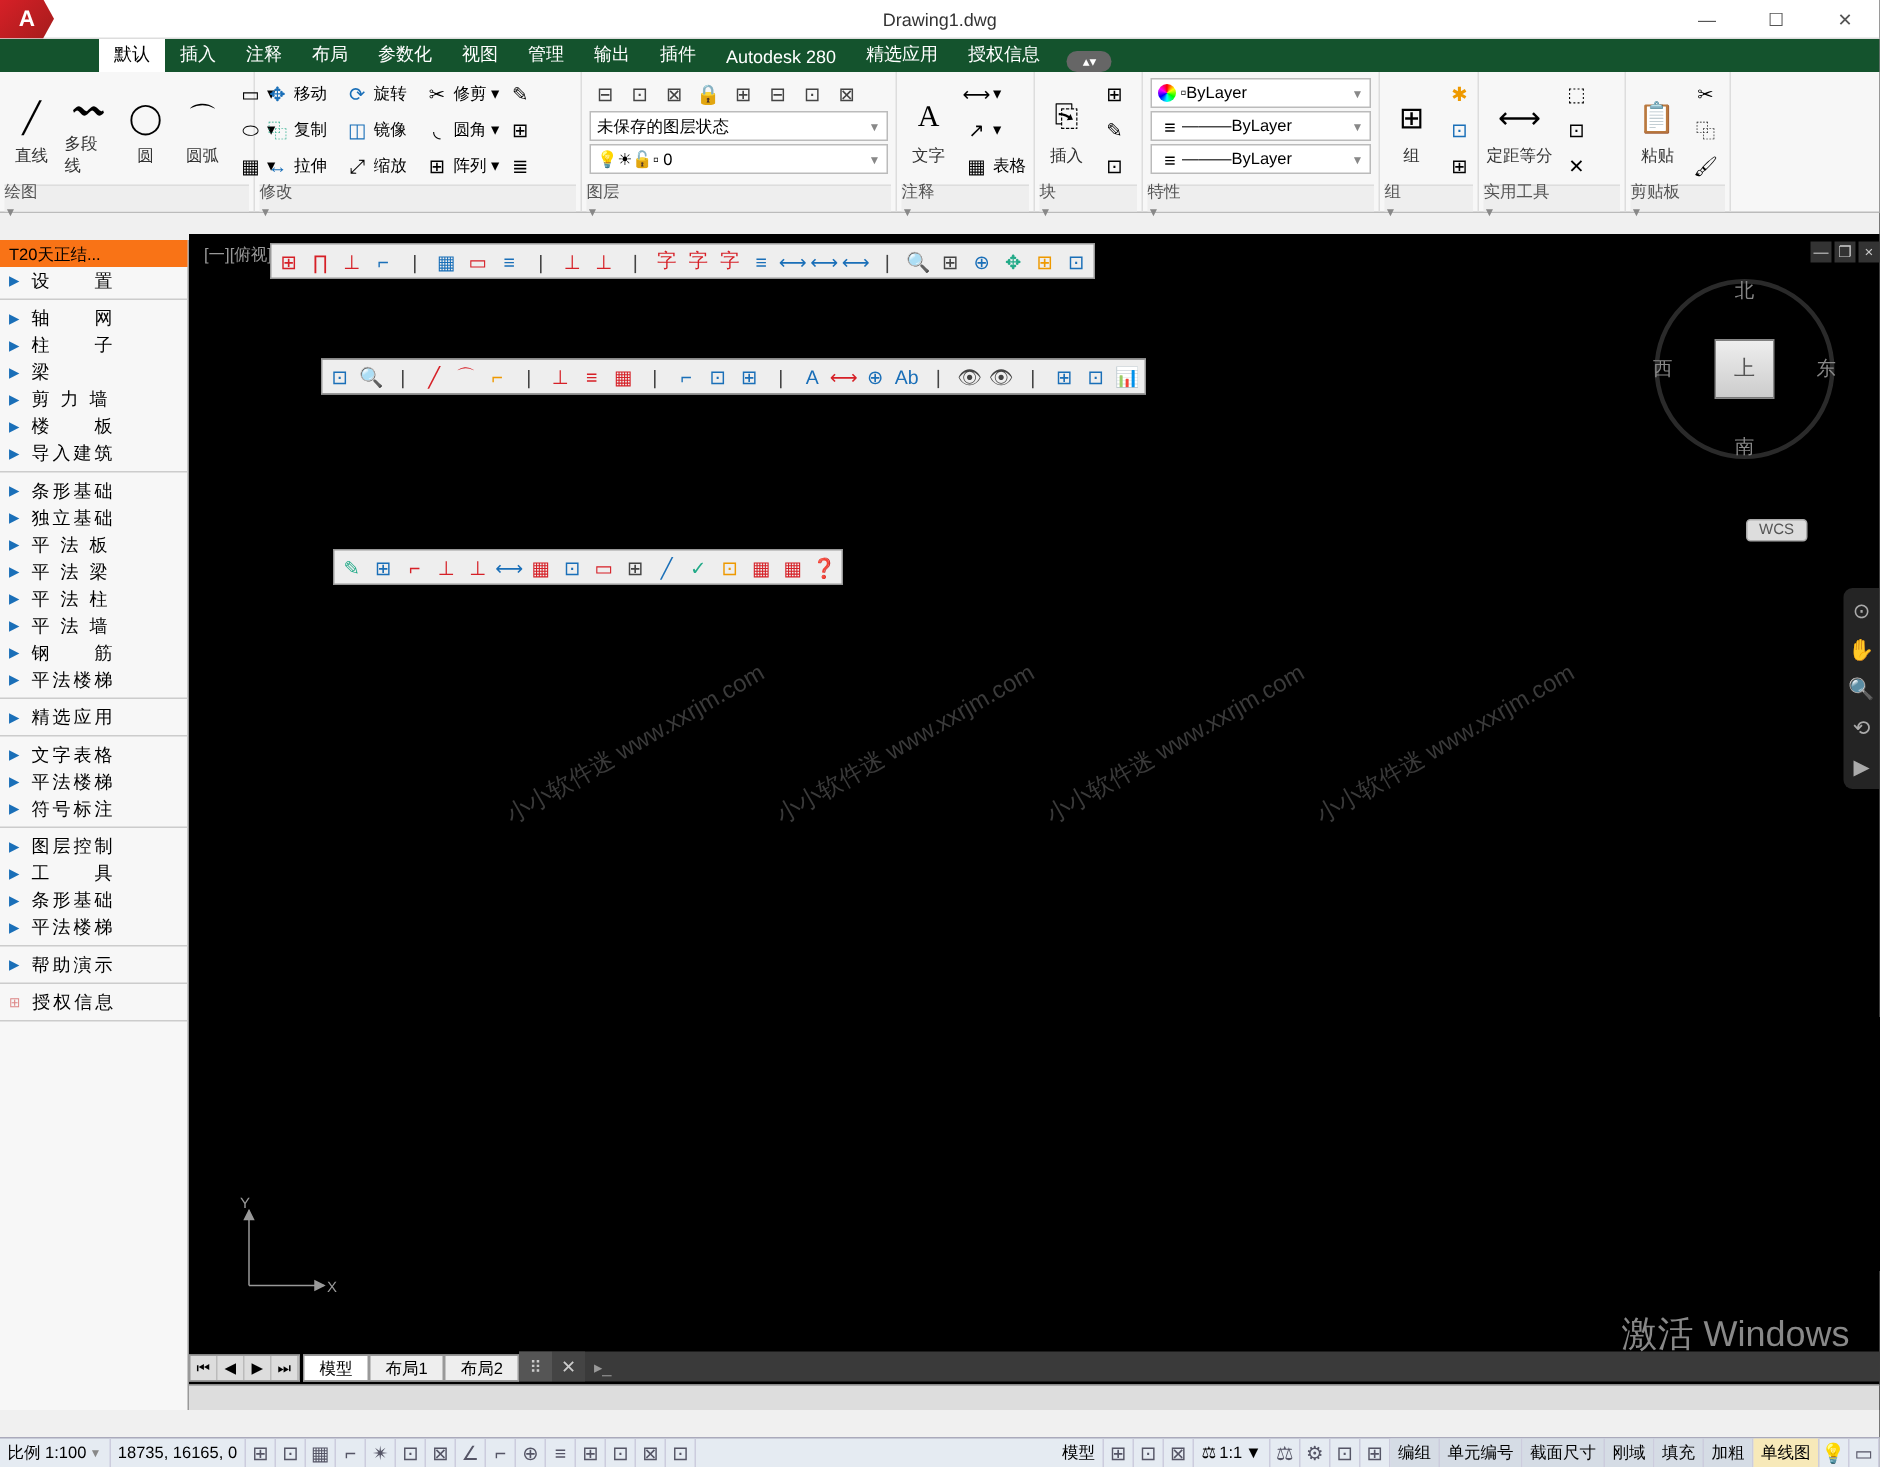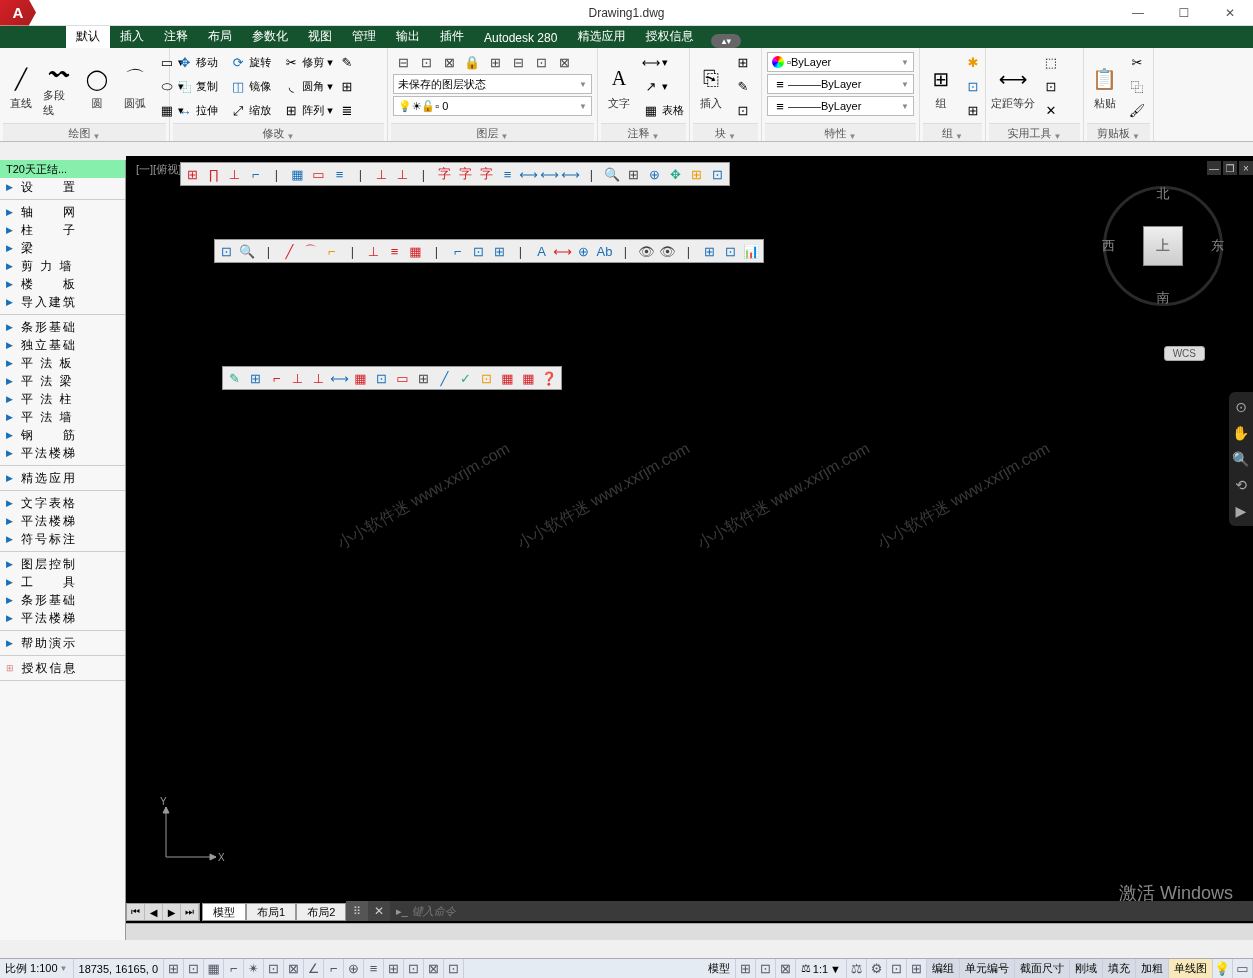--- a/index.html
+++ b/index.html
@@ -16,33 +16,33 @@
 
 .menubar { height: 22px; background: #14532d; display: flex; align-items: flex-end; color: #fff; padding-left: 66px; }
 .menu-tab { padding: 3px 10px; font-size: 12px; cursor: pointer; white-space: nowrap; }
 .menu-tab.active { background: #fff; color: #000; }
 .menu-dd { margin-left: 8px; width: 30px; height: 14px; background: #666; border-radius: 7px; display: flex; align-items: center; justify-content: center; font-size: 9px; }
 
 
 .ribbon { height: 94px; background: #f7f7f7; display: flex; border-bottom: 1px solid #bbb; }
 .r-panel { border-right: 1px solid #ddd; display: flex; flex-direction: column; padding: 2px 3px 0; }
 .r-body { flex: 1; display: flex; align-items: center; gap: 2px; }
-.r-label { height: 18px; text-align: center; font-size: 11px; color: #555; background: #eee; border-top: 1px solid #ddd; display: flex; align-items: flex-end; justify-content: center; gap: 2px; }
+.r-label { height: 18px; text-align: center; font-size: 11px; color: #555; background: #eee; border-top: 1px solid #ddd; display: flex; align-items: flex-start; justify-content: center; gap: 2px; flex-direction: column; }
 .r-col { display: flex; flex-direction: column; align-items: center; gap: 1px; padding: 2px; cursor: pointer; }
 .r-big-icon { width: 32px; height: 32px; display: flex; align-items: center; justify-content: center; font-size: 20px; }
 .r-sm-label { font-size: 11px; color: #333; }
 .r-rows { display: flex; flex-direction: column; gap: 2px; padding: 1px; }
 .r-row { display: flex; align-items: center; gap: 3px; font-size: 11px; height: 22px; padding: 0 3px; cursor: pointer; white-space: nowrap; }
 .r-icon-sm { width: 16px; height: 16px; display: inline-flex; align-items: center; justify-content: center; font-size: 13px; }
 .r-select { height: 20px; background: #fff; border: 1px solid #bbb; display: flex; align-items: center; padding: 0 4px; font-size: 11px; justify-content: space-between; }
 .layer-swatch { width: 12px; height: 12px; background: conic-gradient(#f00, #ff0, #0f0, #0ff, #00f, #f0f, #f00); border-radius: 50%; margin-right: 3px; }
 
 
 .sidepanel { position: absolute; left: 0; top: 160px; width: 126px; bottom: 38px; background: #f7f7f7; border-right: 1px solid #999; }
-.sp-title { height: 18px; background: #86efac; font-size: 11px; padding-left: 6px; display: flex; align-items: center; }
+.sp-title { height: 18px; background: #f97316; font-size: 11px; padding-left: 6px; display: flex; align-items: center; }
 .sp-item { height: 18px; display: flex; align-items: center; padding-left: 6px; font-size: 12px; cursor: pointer; gap: 6px; letter-spacing: 2px; }
 .sp-arrow { color: #1a6fb8; font-size: 9px; }
 .sp-sep { height: 1px; background: #ccc; margin: 3px 0; }
 .sp-item.auth .sp-arrow { color: #d88; }
 
 
 .drawarea { position: absolute; left: 126px; top: 156px; right: 0; bottom: 38px; background: #000; overflow: hidden; }
 .canvas-label { position: absolute; left: 10px; top: 6px; color: #999; font-size: 11px; }
 .floating-tb { position: absolute; background: #eee; border: 1px solid #999; display: flex; padding: 1px; gap: 0; }
 .ft-btn { width: 21px; height: 20px; display: flex; align-items: center; justify-content: center; font-size: 13px; cursor: pointer; color: #444; border: 1px solid transparent; }
@@ -80,21 +80,21 @@
 .canvas-minictrl { position: absolute; right: 0; top: 5px; display: flex; gap: 2px; }
 .mc-btn { width: 14px; height: 14px; background: #333; color: #ccc; font-size: 10px; display: flex; align-items: center; justify-content: center; cursor: pointer; }
 .cmdline { position: absolute; left: 220px; right: 0; bottom: 19px; height: 20px; background: #3a3a3a; display: flex; align-items: center; }
 .cmd-handle { width: 22px; height: 20px; background: #555; color: #ccc; display: flex; align-items: center; justify-content: center; font-size: 11px; }
 .cmd-search { width: 22px; height: 20px; background: #444; color: #ccc; display: flex; align-items: center; justify-content: center; font-size: 12px; }
 .cmd-prompt { color: #999; font-size: 11px; padding-left: 6px; }
 .cmd-input { flex: 1; background: transparent; border: none; color: #ccc; font-style: italic; font-size: 11px; padding-left: 4px; outline: none; }
 
 
 .activate { position: absolute; right: 20px; bottom: 20px; color: #888; text-align: right; }
-.activate .l1 { font-size: 18px; } .activate .l2 { font-size: 11px; }
+.activate .l1 { font-size: 24px; } .activate .l2 { font-size: 11px; }
 
 
 .statusbar { position: absolute; left: 0; right: 0; bottom: 0; height: 20px; background: #e5ebf2; border-top: 1px solid #aab; display: flex; align-items: center; font-size: 11px; }
 .sb-item { padding: 0 5px; height: 100%; display: flex; align-items: center; border-right: 1px solid #ccd; cursor: pointer; gap: 2px; white-space: nowrap; }
 .sb-toggle { width: 20px; justify-content: center; font-size: 13px; color: #556; }
 .sb-txt { background: #d5dce5; }
 .dd-car { font-size: 8px; color: #888; }
 .scrollbar-h { position: absolute; left: 0; right: 0; bottom: 0; height: 17px; background: #ddd; border-top: 1px solid #aaa; }
 </style>
 </head>
@@ -589,21 +589,20 @@
     </div>
     <div class="model-tabs">
       <div class="mt active">模型</div>
       <div class="mt">布局1</div>
       <div class="mt">布局2</div>
     </div>
     <div class="cmdline">
       <div class="cmd-handle">⠿</div>
       <div class="cmd-search">✕</div>
       <div class="cmd-prompt">▸_</div>
-      <input class="cmd-input" placeholder="键入命令" style="">
     </div>
     <div class="scrollbar-h"></div>
   </div>
 </div>
 
 <div class="statusbar">
   <div class="sb-item">
       <span>比例 1:100</span> 
       <span class="dd-car">▼</span>
     </div>

